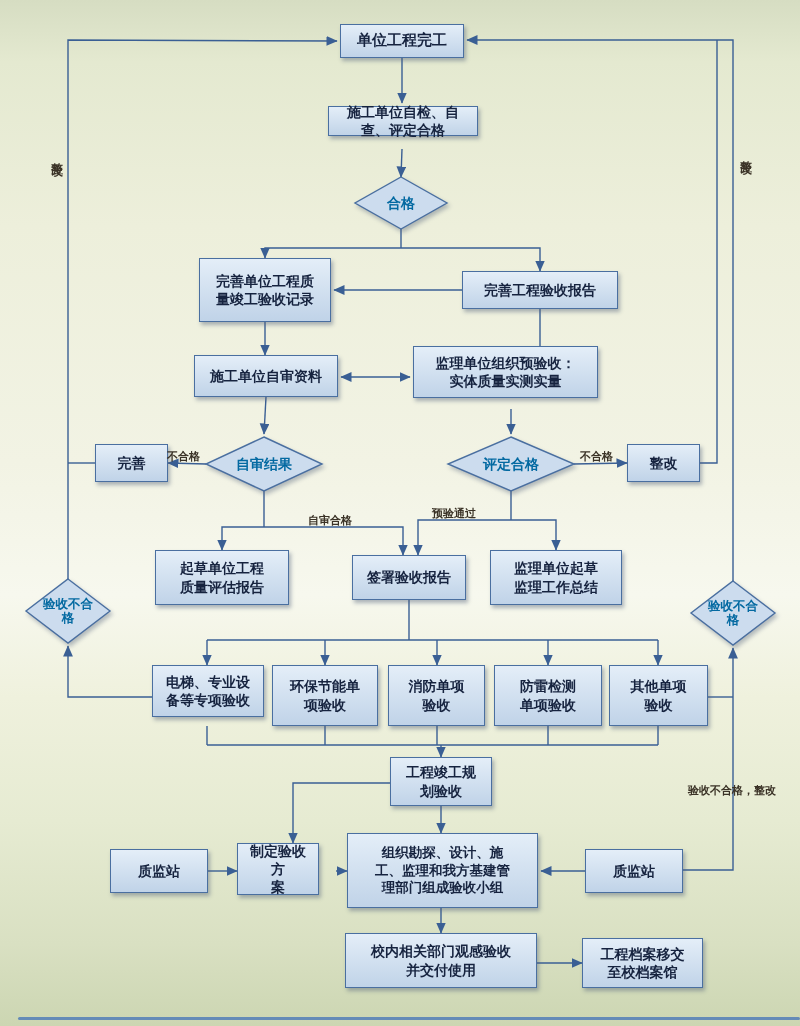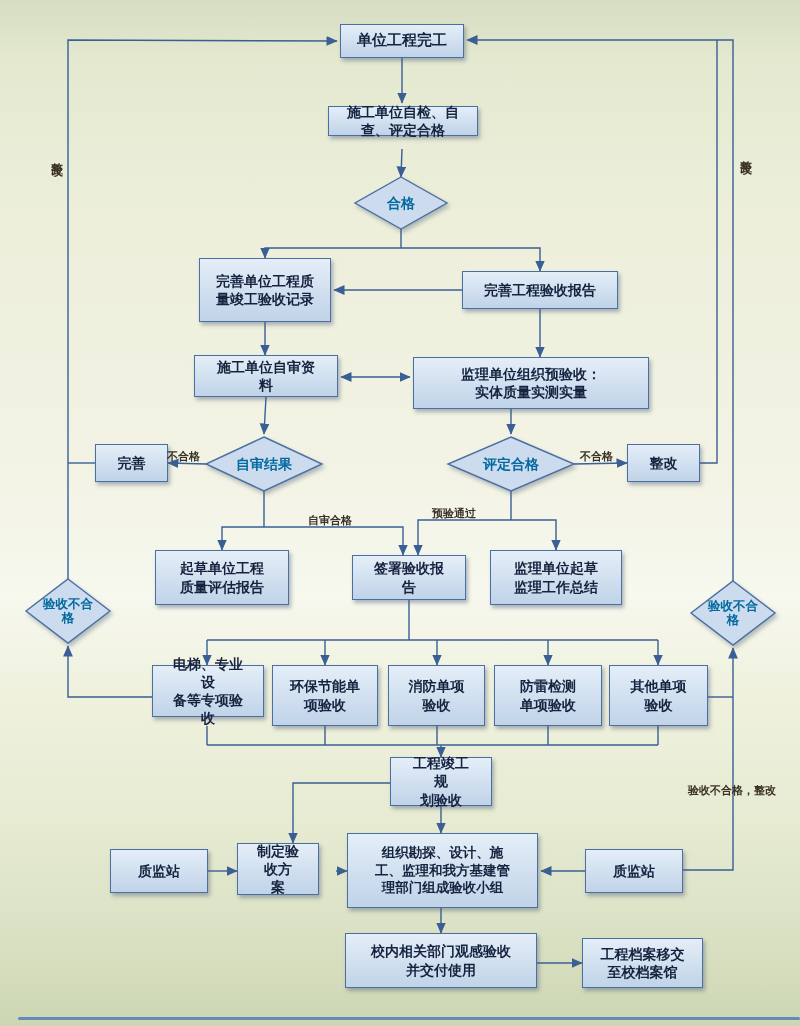--- a/index.html
+++ b/index.html
@@ -11,21 +11,21 @@
       #f7f8ee 58%, #eff1dd 68%, #e6ebd2 80%, #d9e0c2 92%, #ccd6b2 100%);
   }
   #edges{position:absolute;left:0;top:0;width:800px;height:1026px;z-index:1;}
   #edges polyline, #edges line{fill:none;stroke:#3a5f94;stroke-width:1.4;}
   #edges polygon.diamond{
     fill:#ccdcee;stroke:#4a6fa0;stroke-width:1.4;
     filter:drop-shadow(2px 3px 2px rgba(80,95,120,.40));
   }
   .node{
     position:absolute;z-index:2;display:flex;align-items:center;justify-content:center;
-    text-align:center;box-sizing:border-box;padding:2px 16px;
+    text-align:center;box-sizing:border-box;padding:2px 7px;
     background:linear-gradient(180deg,#e4eef8 0%,#c0d3e8 100%);
     border:1px solid #4a6fa0;
     box-shadow:2px 3px 4px rgba(80,95,120,.45);
     font-weight:bold;font-size:14px;color:#16233f;line-height:1.3;white-space:pre-line;
   }
   .diamond-label{
     position:absolute;z-index:3;transform:translate(-50%,-50%);
     font-weight:bold;font-size:14px;color:#0369a1;text-align:center;
     line-height:1.15;white-space:pre-line;
   }
@@ -119,21 +119,21 @@
   </g>
 </svg>
 
 <div class="node" style="left:340px;top:24px;width:124px;height:34px;font-size:15px">单位工程完工</div>
 <div class="node" style="left:328px;top:106px;width:150px;height:30px">施工单位自检、自
 查、评定合格</div>
 <div class="node" style="left:199px;top:258px;width:132px;height:64px">完善单位工程质
 量竣工验收记录</div>
 <div class="node" style="left:462px;top:271px;width:156px;height:38px">完善工程验收报告</div>
 <div class="node" style="left:194px;top:355px;width:144px;height:42px">施工单位自审资料</div>
-<div class="node" style="left:413px;top:357px;width:236px;height:52px">监理单位组织预验收：
+<div class="node" style="left:413px;top:346px;width:185px;height:52px">监理单位组织预验收：
 实体质量实测实量</div>
 <div class="node" style="left:95px;top:444px;width:73px;height:38px">完善</div>
 <div class="node" style="left:627px;top:444px;width:73px;height:38px">整改</div>
 <div class="node" style="left:155px;top:550px;width:134px;height:55px">起草单位工程
 质量评估报告</div>
 <div class="node" style="left:352px;top:555px;width:114px;height:45px">签署验收报告</div>
 <div class="node" style="left:490px;top:550px;width:132px;height:55px">监理单位起草
 监理工作总结</div>
 <div class="node" style="left:152px;top:665px;width:112px;height:52px">电梯、专业设
 备等专项验收</div>

